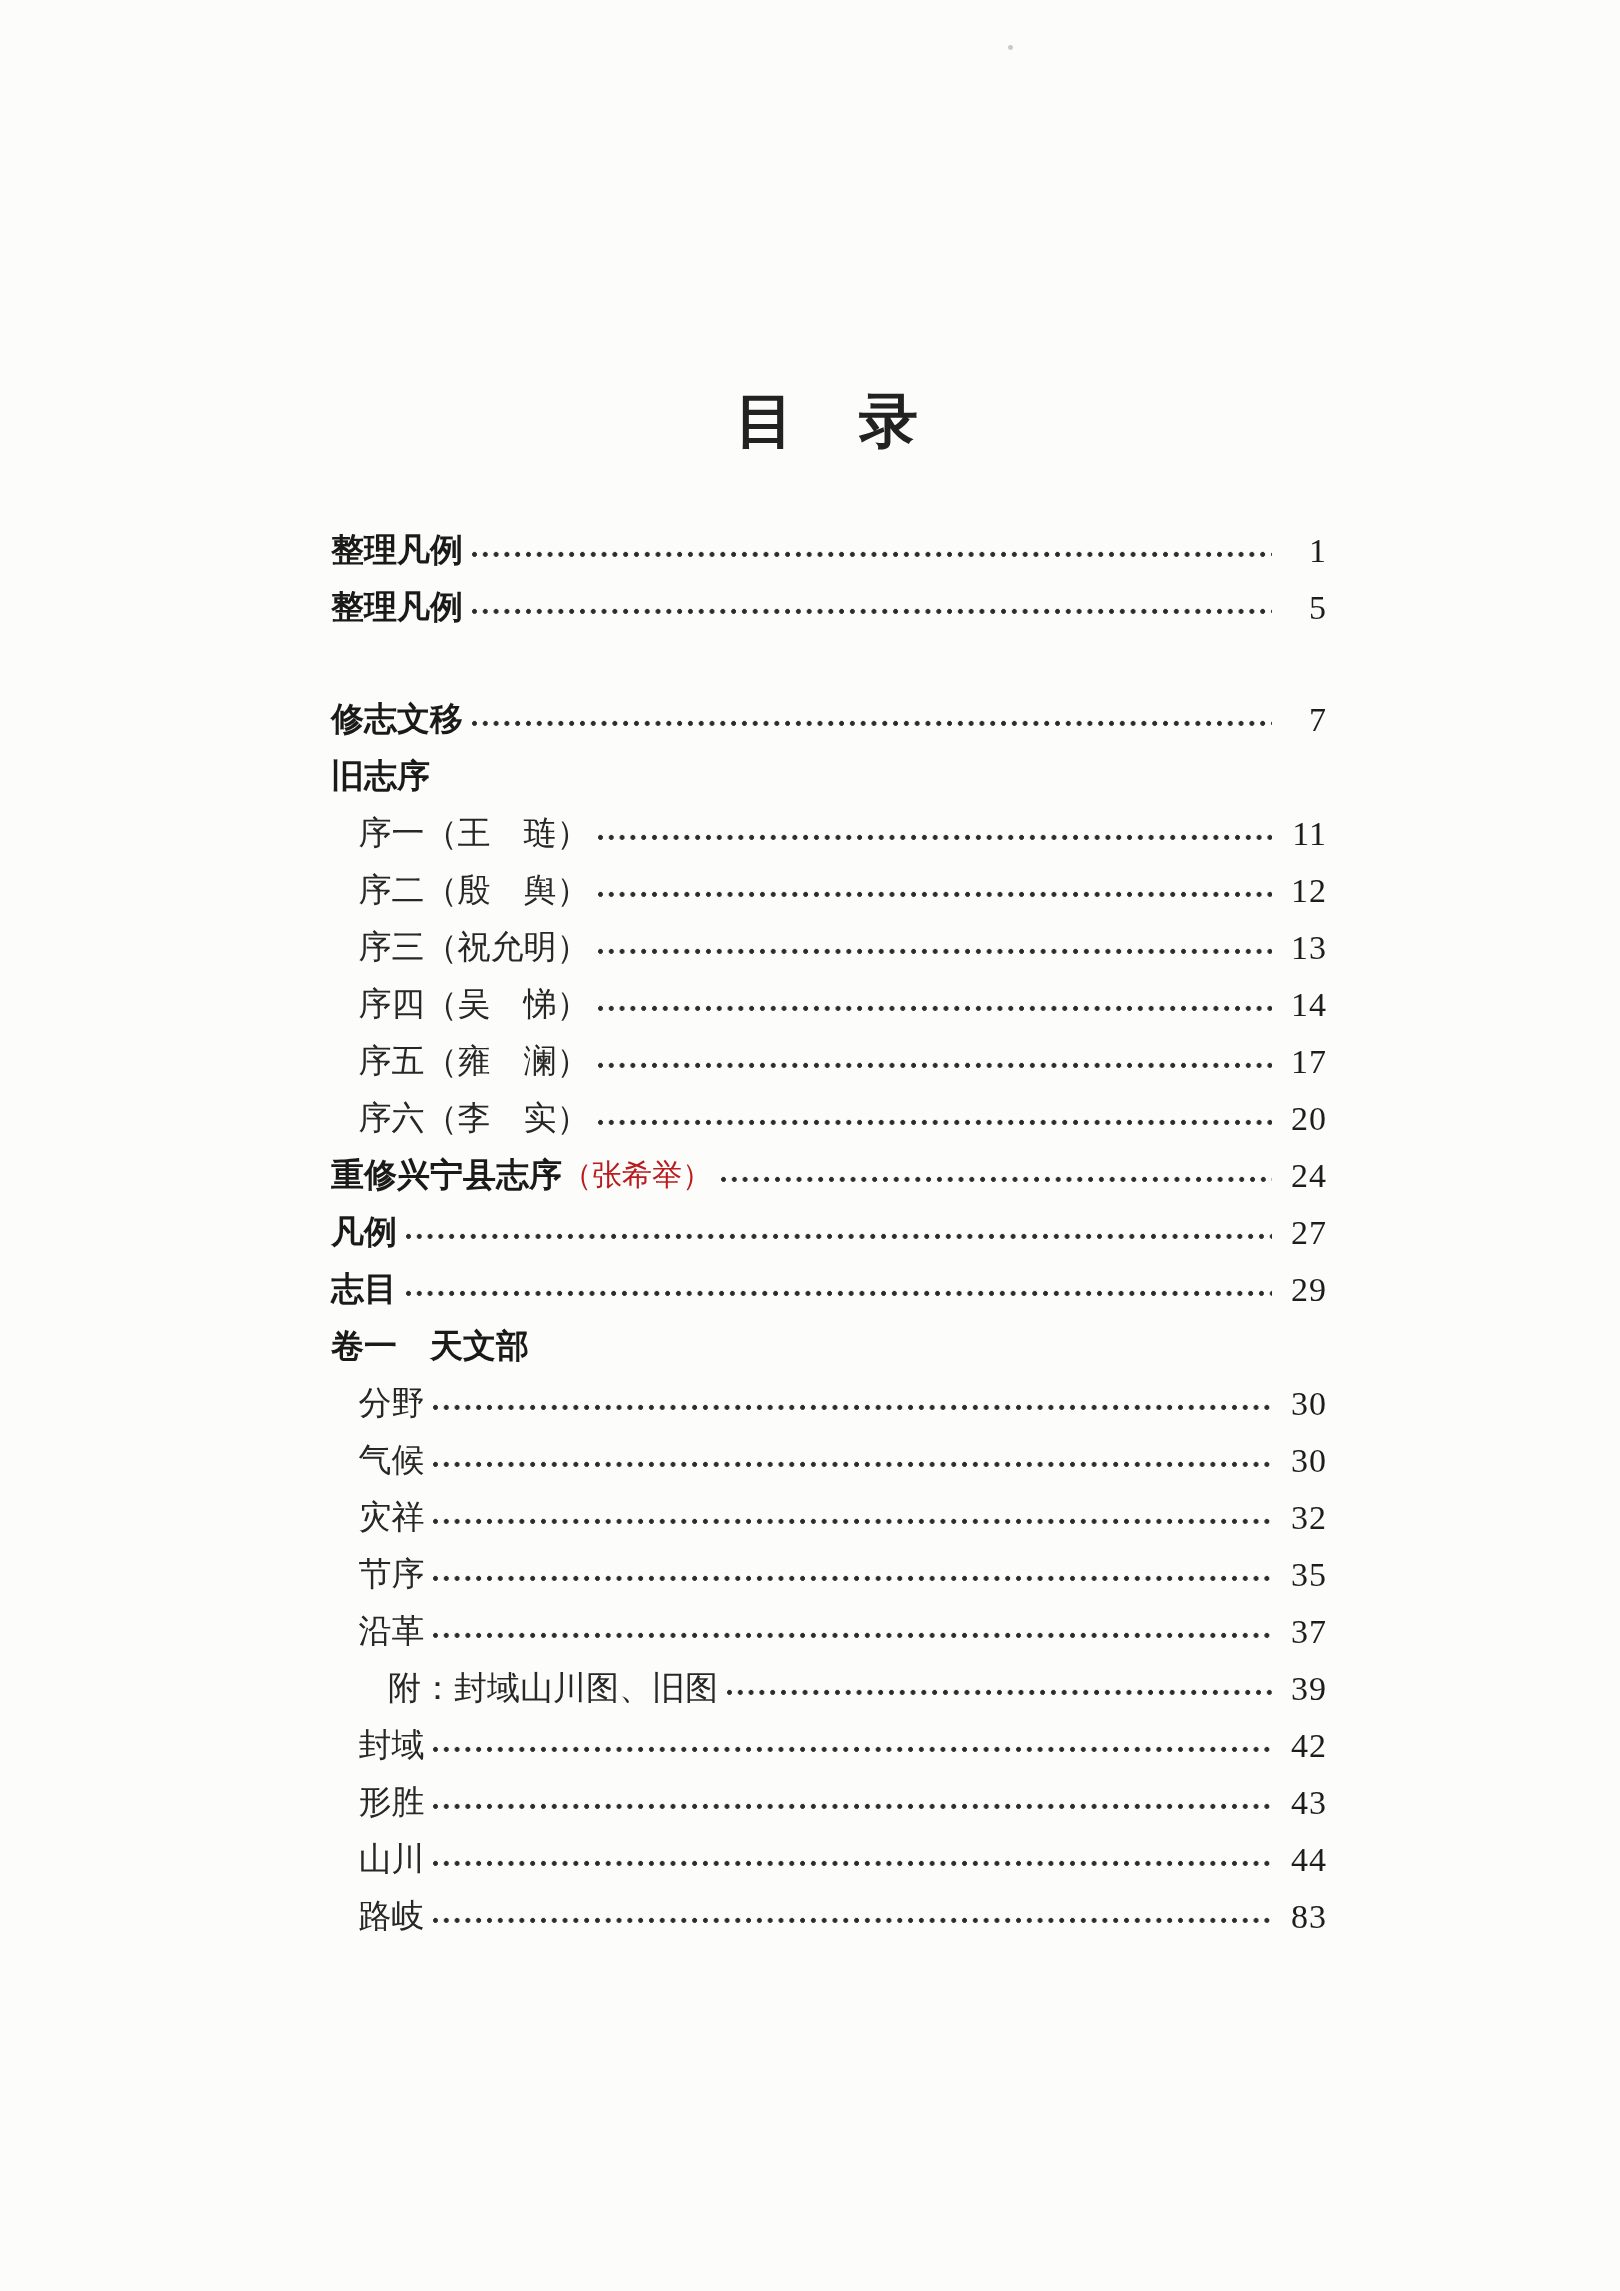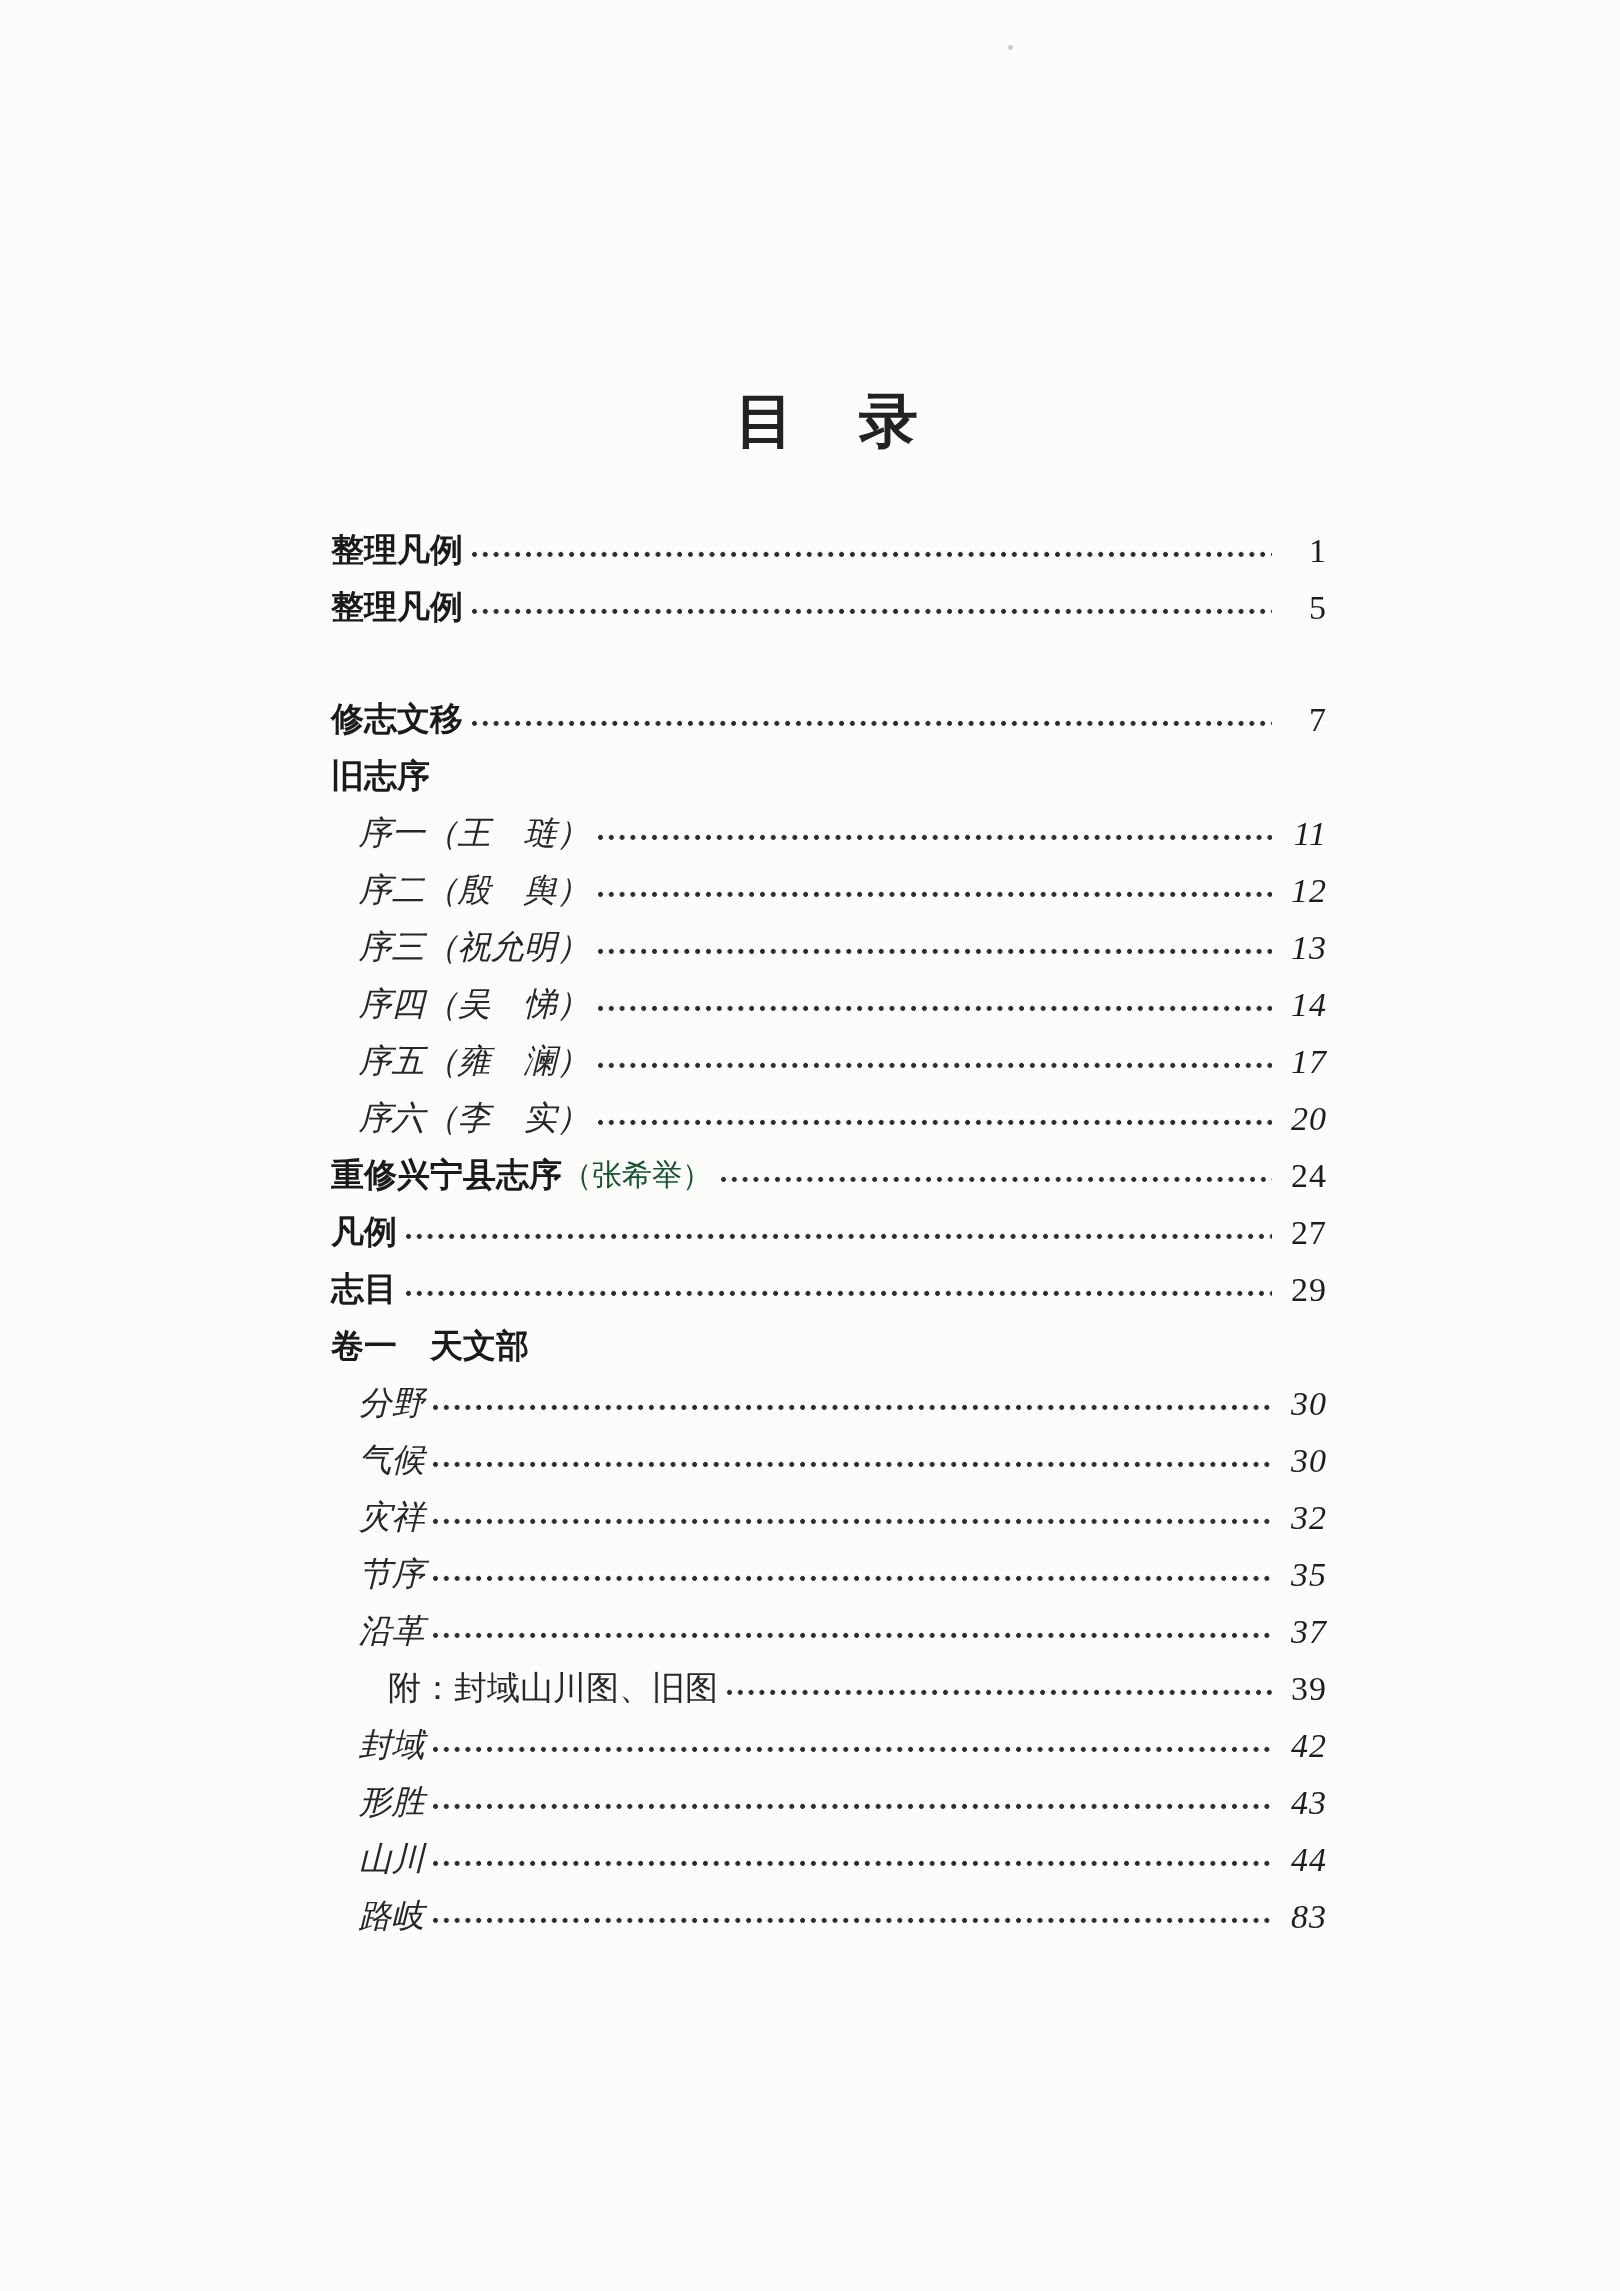--- a/index.html
+++ b/index.html
@@ -55,30 +55,30 @@
     height: 57px;
     font-size: 33px;
     font-family: "Liberation Serif", serif;
     color: #272725;
   }
   .row.bold {
     font-family: "Liberation Sans", sans-serif;
     font-weight: 700;
     color: #1a1a18;
   }
-  .row.level-1 { padding-left: 27.4px; font-style: italic; }
+  .row.level-1 { padding-left: 27.4px; }
   .row.level-2 { padding-left: 57px; }
   .row.gap-after { margin-bottom: 55px; }
   .label { white-space: pre; }
   .suffix {
     font-family: "Liberation Serif", serif;
     font-weight: 400;
     font-size: 30px;
     white-space: pre;
-    color: #14532d;
+    color: #b91c1c;
   }
   .dots {
     flex: 1 1 auto;
     height: 8.8px;
     margin-left: 8.8px;
     margin-right: 3.9px;
     background-image: radial-gradient(circle at 2.5px 4.4px, #2b2b29 2.1px, rgba(0,0,0,0) 2.7px);
     background-size: 10.8px 8.8px;
     background-repeat: repeat-x;
     background-position: left center;

